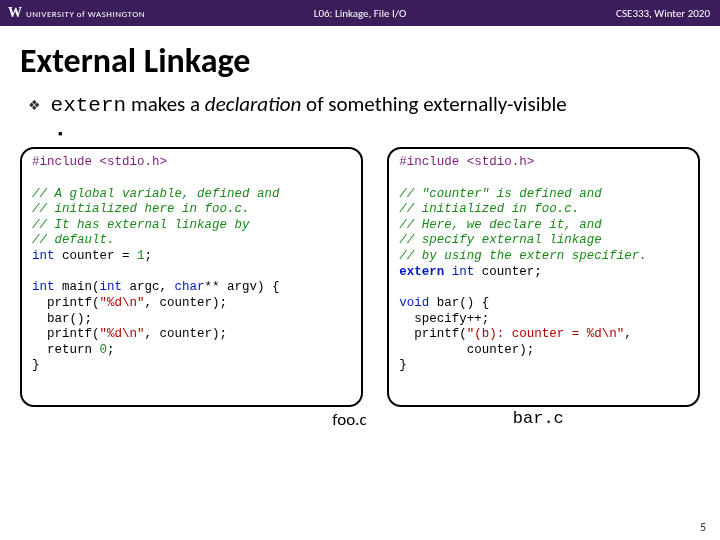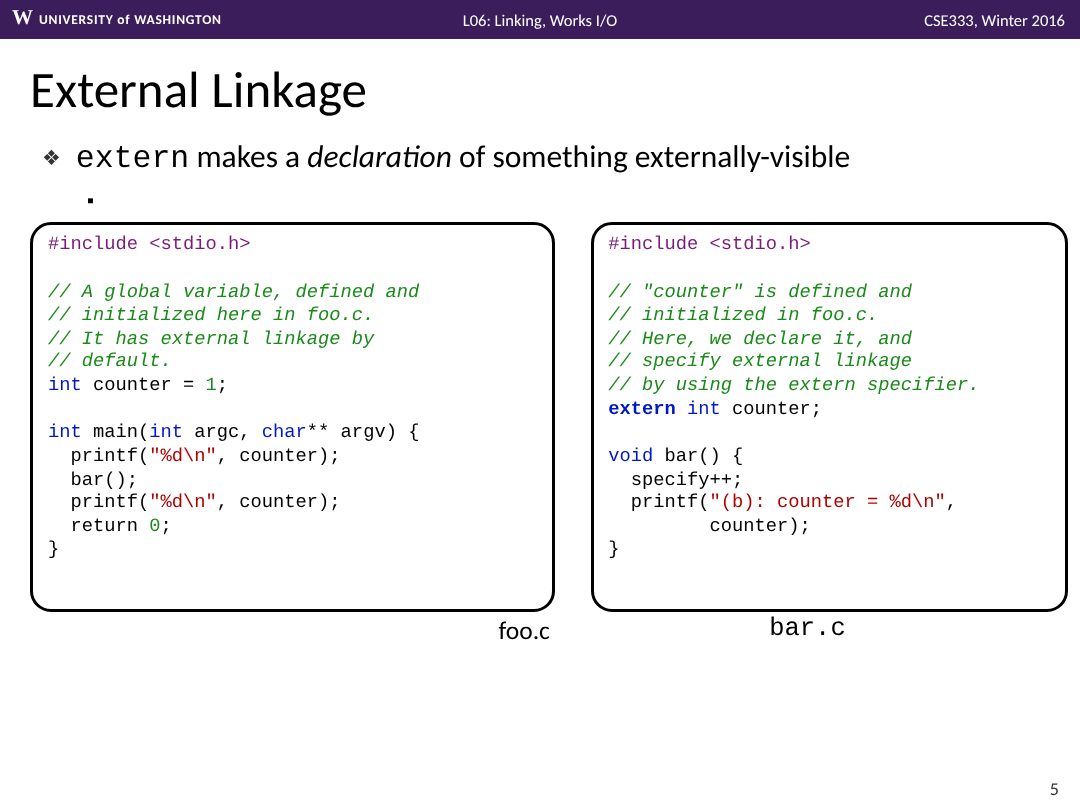--- a/index.html
+++ b/index.html
@@ -28,36 +28,35 @@
   }
   .logo-w {
     font-family: Georgia, serif;
     font-weight: bold;
     font-size: 14px;
     color: #fff;
   }
   .logo-text {
     font-size: 9px;
     letter-spacing: 0.5px;
-    font-weight: bold;
   }
   .lecture-title {
     position: absolute;
     left: 50%;
     transform: translateX(-50%);
     font-size: 11px;
   }
   .course-info {
     position: absolute;
     right: 10px;
     font-size: 11px;
   }
   .slide-title {
     font-size: 34px;
-    font-weight: 400;
+    font-weight: 700;
     color: #000;
     padding: 14px 0 10px 20px;
   }
   .content {
     padding: 0 22px 0 28px;
   }
   .bullet1 {
     display: flex;
     align-items: flex-start;
     font-size: 21px;
@@ -82,22 +81,21 @@
     margin-bottom: 6px;
   }
   .bullet2 .marker {
     font-size: 13px;
     margin-right: 10px;
     margin-top: 3px;
   }
   .code-row {
     display: flex;
     gap: 24px;
-    padding: 0 8px;
-    margin-left: 12px;
+    padding: 0 20px;
   }
   .code-box {
     border: 2px solid #000;
     border-radius: 14px;
     padding: 6px 10px;
     font-family: "Courier New", monospace;
     font-size: 12.5px;
     line-height: 1.25;
     white-space: pre;
     flex: 1;
@@ -127,22 +125,22 @@
   }
 </style>
 </head>
 <body>
 
 <div class="topbar">
   <div class="logo">
     <span class="logo-w">W</span>
     <span class="logo-text">UNIVERSITY of WASHINGTON</span>
   </div>
-  <div class="lecture-title">L06: Linking, Works I/O</div>
-  <div class="course-info">CSE333, Winter 2016</div>
+  <div class="lecture-title">L06: Linkage, File I/O</div>
+  <div class="course-info">CSE333, Winter 2020</div>
 </div>
 
 <div class="slide-title">External Linkage</div>
 
 <div class="content">
   <div class="bullet1">
     <span class="marker">❖</span>
     <span class="bullet1-text">
       <span class="mono">extern</span><span> makes a </span><i>declaration</i><span> of something externally-visible</span>
     </span>

